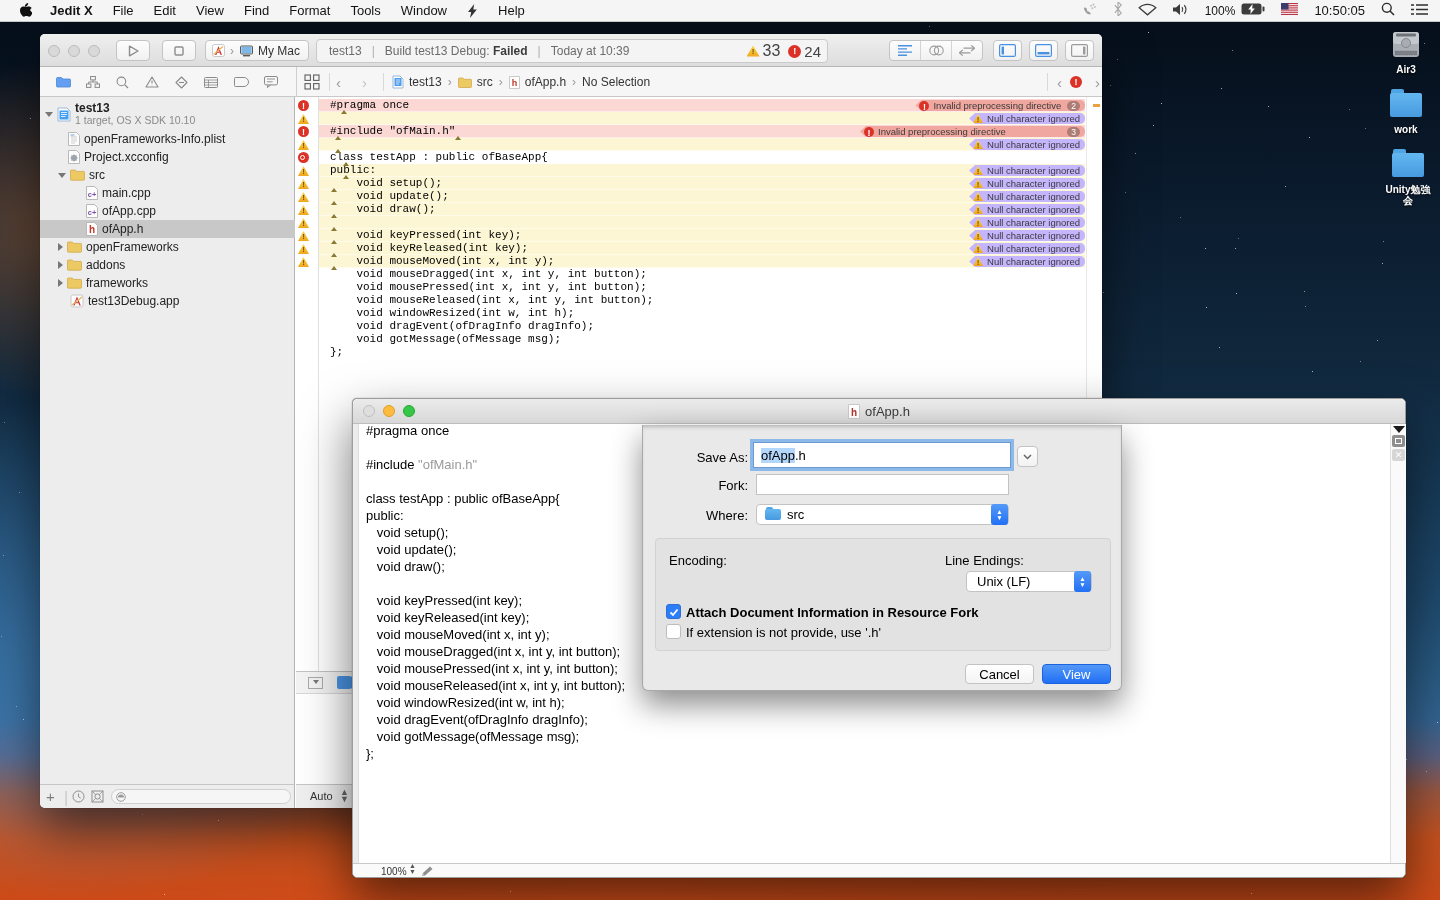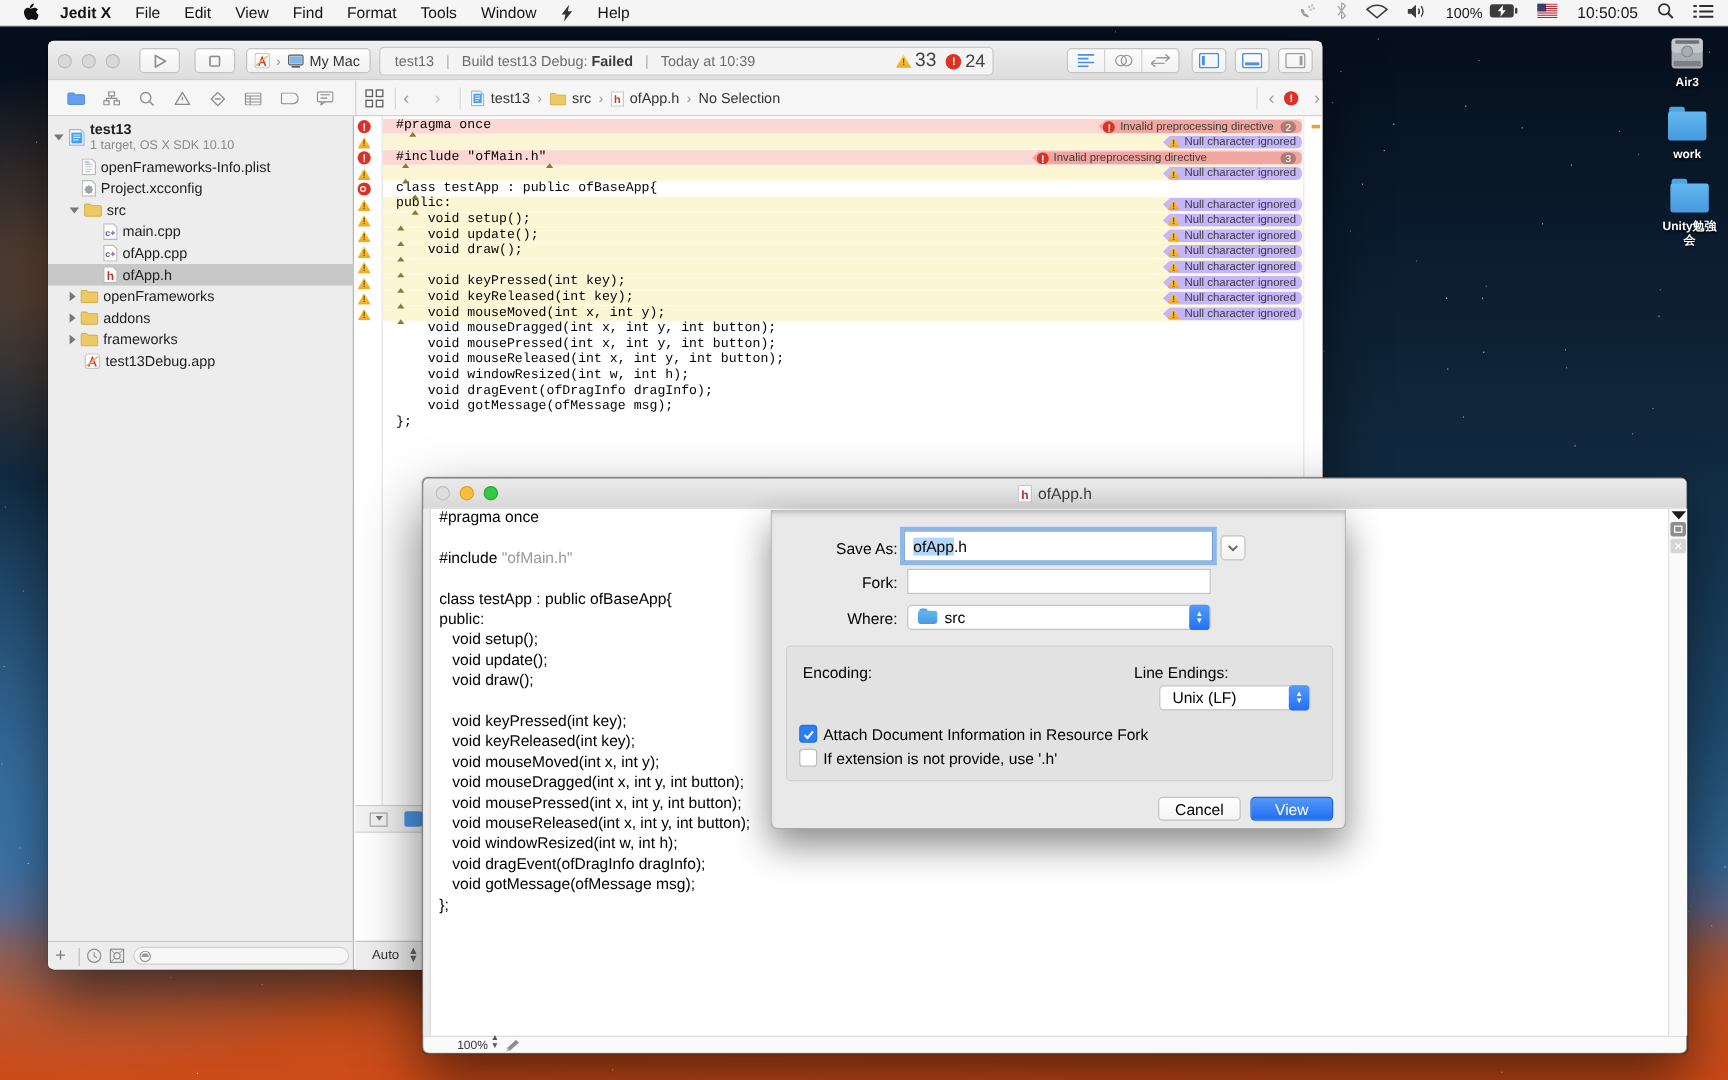--- a/index.html
+++ b/index.html
@@ -623,20 +623,20 @@
   <div id="sgroup">
    <div style="position:absolute;left:13px;top:14px;">Encoding:</div>
    <div style="position:absolute;left:289px;top:14px;">Line Endings:</div>
    <div class="spopup" style="left:289px;top:32px;width:126px;padding-left:10px;margin-left:21px;">Unix (LF)<span class="stepper">
             <span>▲</span>
             <span>▼</span>
           </span></div>
    <div class="scheck" style="left:10px;top:65px;background:#2c7ef8;border:1px solid #2c6fd8;"><svg width="10" height="9" viewBox="0 0 10 9">
             <path d="M1.5 4.5 4 7 8.5 1.5" fill="none" stroke="#fff" stroke-width="1.8"></path>
           </svg></div>
-   <div style="position:absolute;left:30px;top:66px;">Attach Document Information in Resource Fork</div>
+   <div style="position:absolute;left:30px;top:66px;font-weight:bold;">Attach Document Information in Resource Fork</div>
    <div class="scheck" style="left:10px;top:85px;background:#fff;border:1px solid #bdbdbd;"></div>
    <div style="position:absolute;left:30px;top:86px;">If extension is not provide, use '.h'</div>
   </div>
   <div class="sbtn" style="left:322px;background:linear-gradient(180deg,#fff,#f4f4f4);border:1px solid #c3c3c3;">Cancel</div>
   <div class="sbtn" style="left:399px;background:linear-gradient(180deg,#5398f8,#216ff4);border:1px solid #1c64dd;color:#fff;">View</div>
  </div>
 </div>
 
 </body></html>

